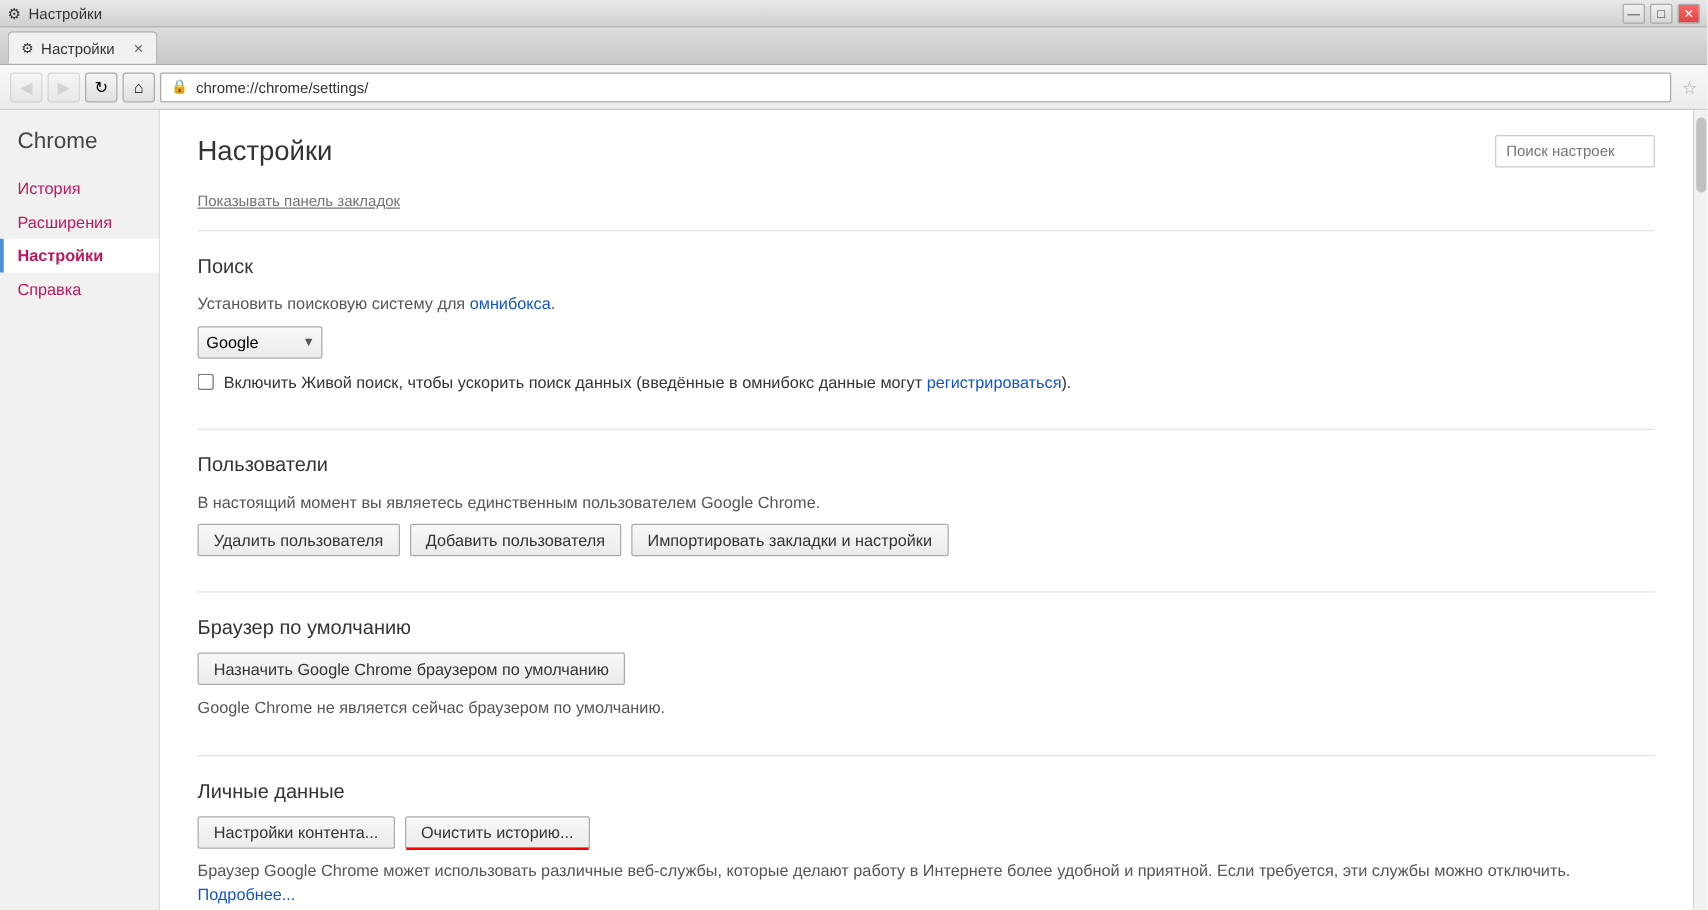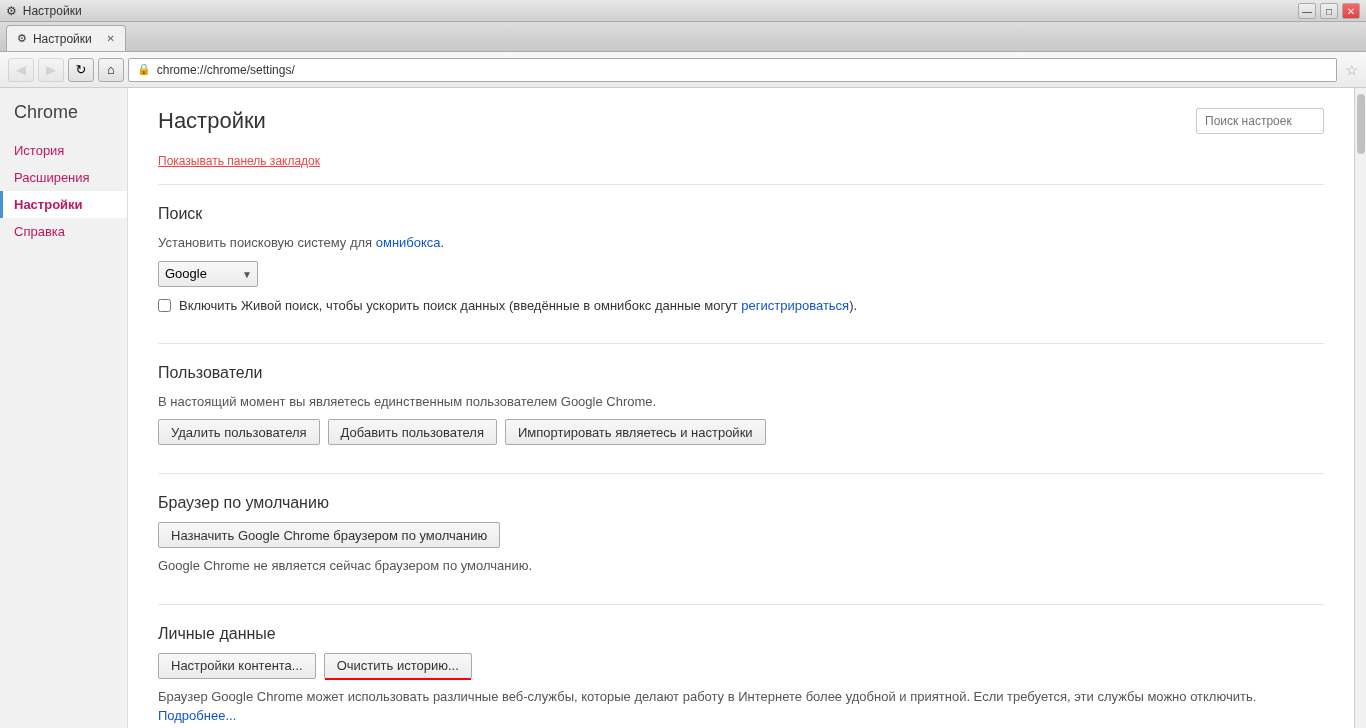--- a/index.html
+++ b/index.html
@@ -146,21 +146,21 @@
       border: 1px solid #ccc;
       border-radius: 2px;
       padding: 0 8px;
       font-size: 12px;
       color: #999;
     }
 
     
     .bookmark-link {
       font-size: 12px;
-      color: #ef4444;
+      color: #737373;
       text-decoration: underline;
       display: block;
       margin-bottom: 16px;
       cursor: pointer;
       margin-top: 12px;
     }
 
     
     .section { margin-bottom: 28px; }
     .section-title {
@@ -345,21 +345,21 @@
     </div>
 
     <hr class="section-divider">
 
     <div class="section">
       <h2 class="section-title">Пользователи</h2>
       <p class="section-desc">В настоящий момент вы являетесь единственным пользователем Google Chrome.</p>
       <div class="btn-row">
         <button class="btn">Удалить пользователя</button>
         <button class="btn">Добавить пользователя</button>
-        <button class="btn">Импортировать являетесь и настройки</button>
+        <button class="btn">Импортировать закладки и настройки</button>
       </div>
     </div>
 
     <hr class="section-divider">
 
     <div class="section">
       <h2 class="section-title">Браузер по умолчанию</h2>
       <div class="btn-row">
         <button class="btn">Назначить Google Chrome браузером по умолчанию</button>
       </div>

